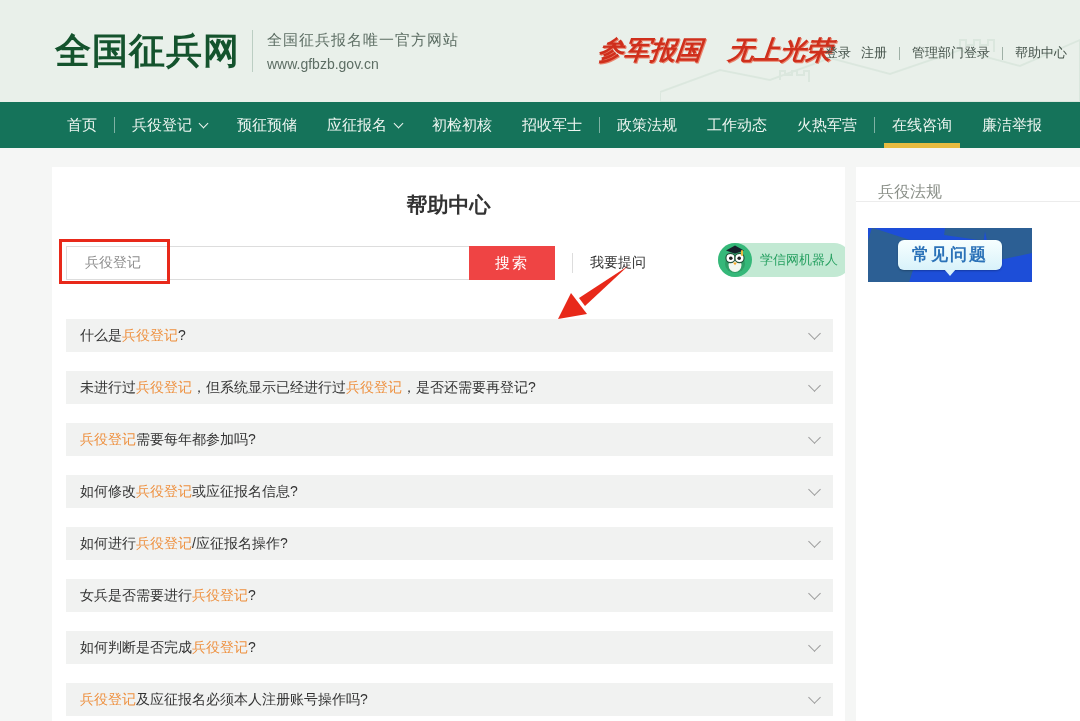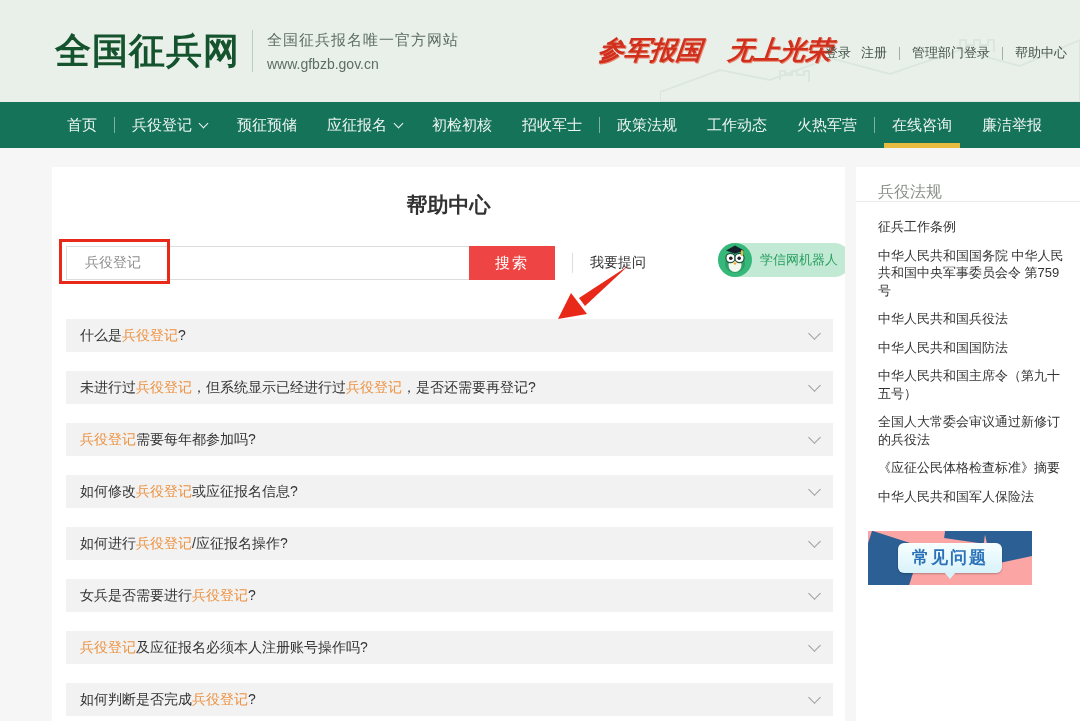--- a/index.html
+++ b/index.html
@@ -90,21 +90,21 @@
   
   .sidebar { position:absolute; left:856px; top:19px; width:224px; height:554px; background:#fff; overflow:hidden; }
   .side-heading { font-size:16px; font-weight:normal; color:#8b9089; padding:15px 0 0 22px; height:34px; }
   .side-divider { border-bottom:1px solid #ececec; }
   .side-links { padding:16px 10px 0 22px; }
   .side-link {
     display:block; font-size:13px; color:#333; line-height:17.5px; margin-bottom:11px;
     text-decoration:none; cursor:pointer;
   }
   .side-banner {
-    position:relative; margin:26px 0 0 12px; width:164px; height:54px; background:#fca5a5;
+    position:relative; margin:26px 0 0 12px; width:164px; height:54px; background:#1d4ed8;
     overflow:hidden; display:flex; align-items:center; justify-content:center; cursor:pointer;
   }
   .sil { position:absolute; background:#2c5f94; }
   .sil1 { left:-8px; top:6px; width:52px; height:70px; transform:rotate(18deg); }
   .sil2 { right:-14px; top:-18px; width:60px; height:46px; transform:rotate(-12deg); }
   .sil3 { left:78px; top:-20px; width:40px; height:30px; transform:rotate(8deg); }
   .banner-bubble {
     position:relative; background:linear-gradient(#f7ffff,#d9f2fa); border-radius:6px;
     padding:3px 14px 4px; font-size:17px; font-weight:bold; color:#2b72b8; letter-spacing:2px;
     box-shadow:0 1px 2px rgba(0,0,0,.25);
@@ -234,43 +234,33 @@
           </div>
           <div class="faq-row">
             <span class="faq-text"><span>如何进行</span><span class="hl">兵役登记</span><span>/应征报名操作?</span></span>
             <span class="faq-chev"></span>
           </div>
           <div class="faq-row">
             <span class="faq-text"><span>女兵是否需要进行</span><span class="hl">兵役登记</span><span>?</span></span>
             <span class="faq-chev"></span>
           </div>
           <div class="faq-row">
+            <span class="faq-text"><span>如何判断是否完成</span><span class="hl">兵役登记</span><span>?</span></span>
+            <span class="faq-chev"></span>
+          </div>
+          <div class="faq-row">
             <span class="faq-text"><span class="hl">兵役登记</span><span>及应征报名必须本人注册账号操作吗?</span></span>
-            <span class="faq-chev"></span>
-          </div>
-          <div class="faq-row">
-            <span class="faq-text"><span>如何判断是否完成</span><span class="hl">兵役登记</span><span>?</span></span>
             <span class="faq-chev"></span>
           </div>
         </div>
     </section>
 
     <aside class="sidebar">
       <h2 class="side-heading">兵役法规</h2>
       <div class="side-divider"></div>
-      <div class="side-links">
-          <a class="side-link">征兵工作条例</a>
-          <a class="side-link">中华人民共和国国务院 中华人民共和国中央军事委员会令 第759号</a>
-          <a class="side-link">中华人民共和国兵役法</a>
-          <a class="side-link">中华人民共和国国防法</a>
-          <a class="side-link">中华人民共和国主席令（第九十五号）</a>
-          <a class="side-link">全国人大常委会审议通过新修订的兵役法</a>
-          <a class="side-link">《应征公民体格检查标准》摘要</a>
-          <a class="side-link">中华人民共和国军人保险法</a>
-        </div>
       <div class="side-banner">
         <span class="sil sil1"></span>
         <span class="sil sil2"></span>
         <span class="sil sil3"></span>
         <span class="banner-bubble">常见问题</span>
       </div>
     </aside>
 
   </div>
 </div>

